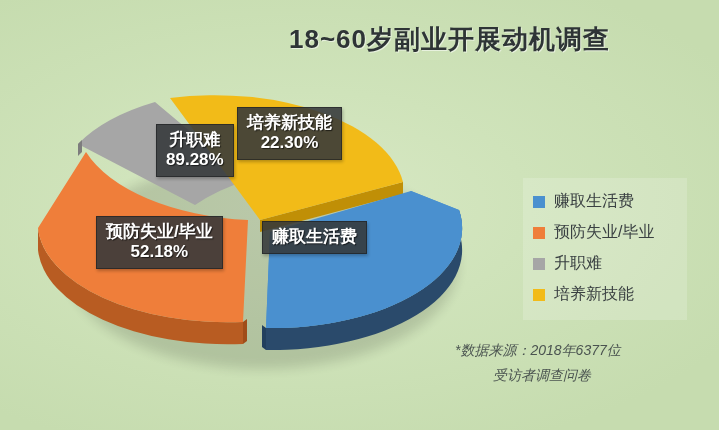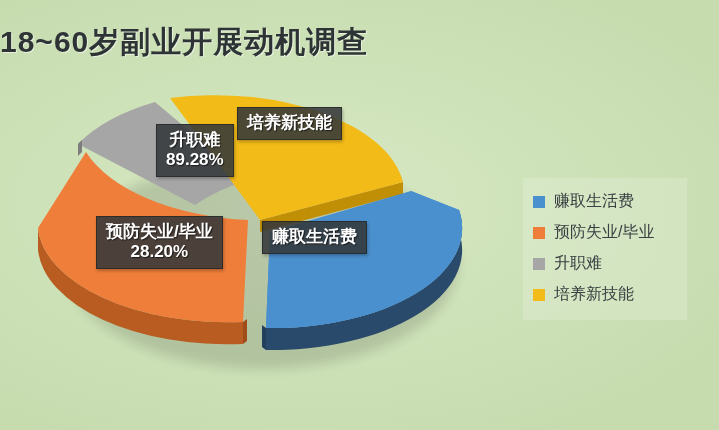--- a/index.html
+++ b/index.html
@@ -20,22 +20,22 @@
       radial-gradient(ellipse 70% 60% at 42% 48%, #d8e8c4 0%, #cfe3ba 45%, #c6dcaf 100%);
     overflow: hidden;
   }
 
   
   #chart-title {
     position: absolute;
     left: 0;
     top: 22px;
     width: 610px;
-    text-align: left;
-    font-size: 30px;
+    text-align: right;
+    font-size: 26px;
     font-weight: bold;
     color: #2e3436;
     letter-spacing: 1px;
     text-shadow: 1px 1px 0 rgba(255,255,255,0.55);
     white-space: nowrap;
   }
 
   
   #pie-wrap {
     position: absolute;
@@ -199,30 +199,31 @@
                  L 391 131
                  A 190 100 0 0 1 250 172
                  Z" fill="#4a90cf"></path>
         <path d="M 250 172 L 391 131 L 439 150 A 190 100 0 0 1 246 268 Z" fill="#4a90cf"></path>
       </g>
     </svg>
   </div>
 
   <div class="data-label" id="label-yellow">
     <span class="dl-name">培养新技能</span>
+    <span class="dl-value">22.30%</span>
   </div>
 
   <div class="data-label" id="label-gray">
     <span class="dl-name">升职难</span>
     <span class="dl-value">89.28%</span>
   </div>
 
   <div class="data-label" id="label-orange">
     <span class="dl-name">预防失业/毕业</span>
-    <span class="dl-value">28.20%</span>
+    <span class="dl-value">52.18%</span>
   </div>
 
   <div class="data-label" id="label-blue">
     <span class="dl-name">赚取生活费</span>
   </div>
 
   <div id="legend-panel">
     <div class="legend-item">
       <span class="legend-swatch" style="background:#4a90cf"></span>
       <span class="legend-text">赚取生活费</span>
@@ -234,14 +235,18 @@
     <div class="legend-item">
       <span class="legend-swatch" style="background:#a6a6a6"></span>
       <span class="legend-text">升职难</span>
     </div>
     <div class="legend-item">
       <span class="legend-swatch" style="background:#f2bb18"></span>
       <span class="legend-text">培养新技能</span>
     </div>
   </div>
 
+  <div id="footnote">
+    <span class="fn-line1">*数据来源：2018年6377位</span>
+    <span class="fn-line2">受访者调查问卷</span>
+  </div>
 
 </div>
 
 </body></html>

